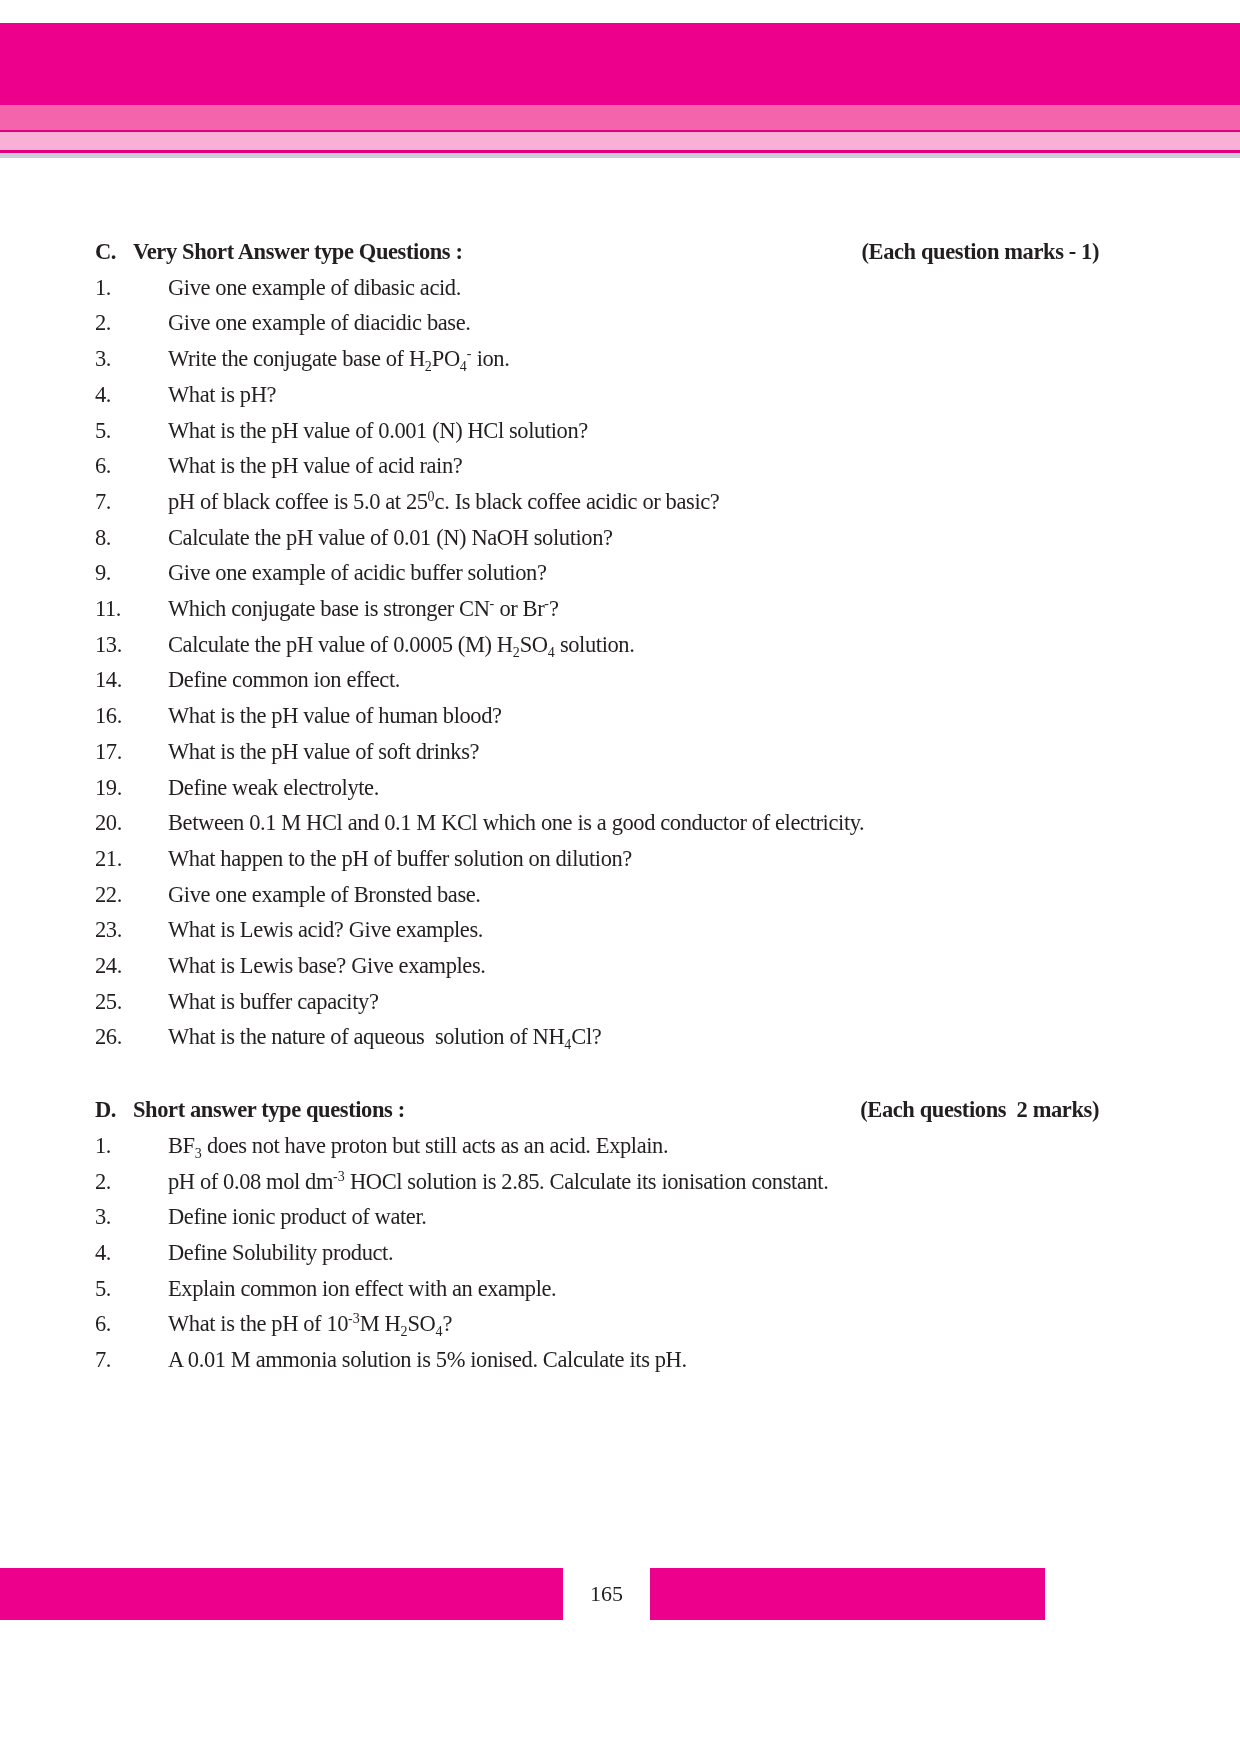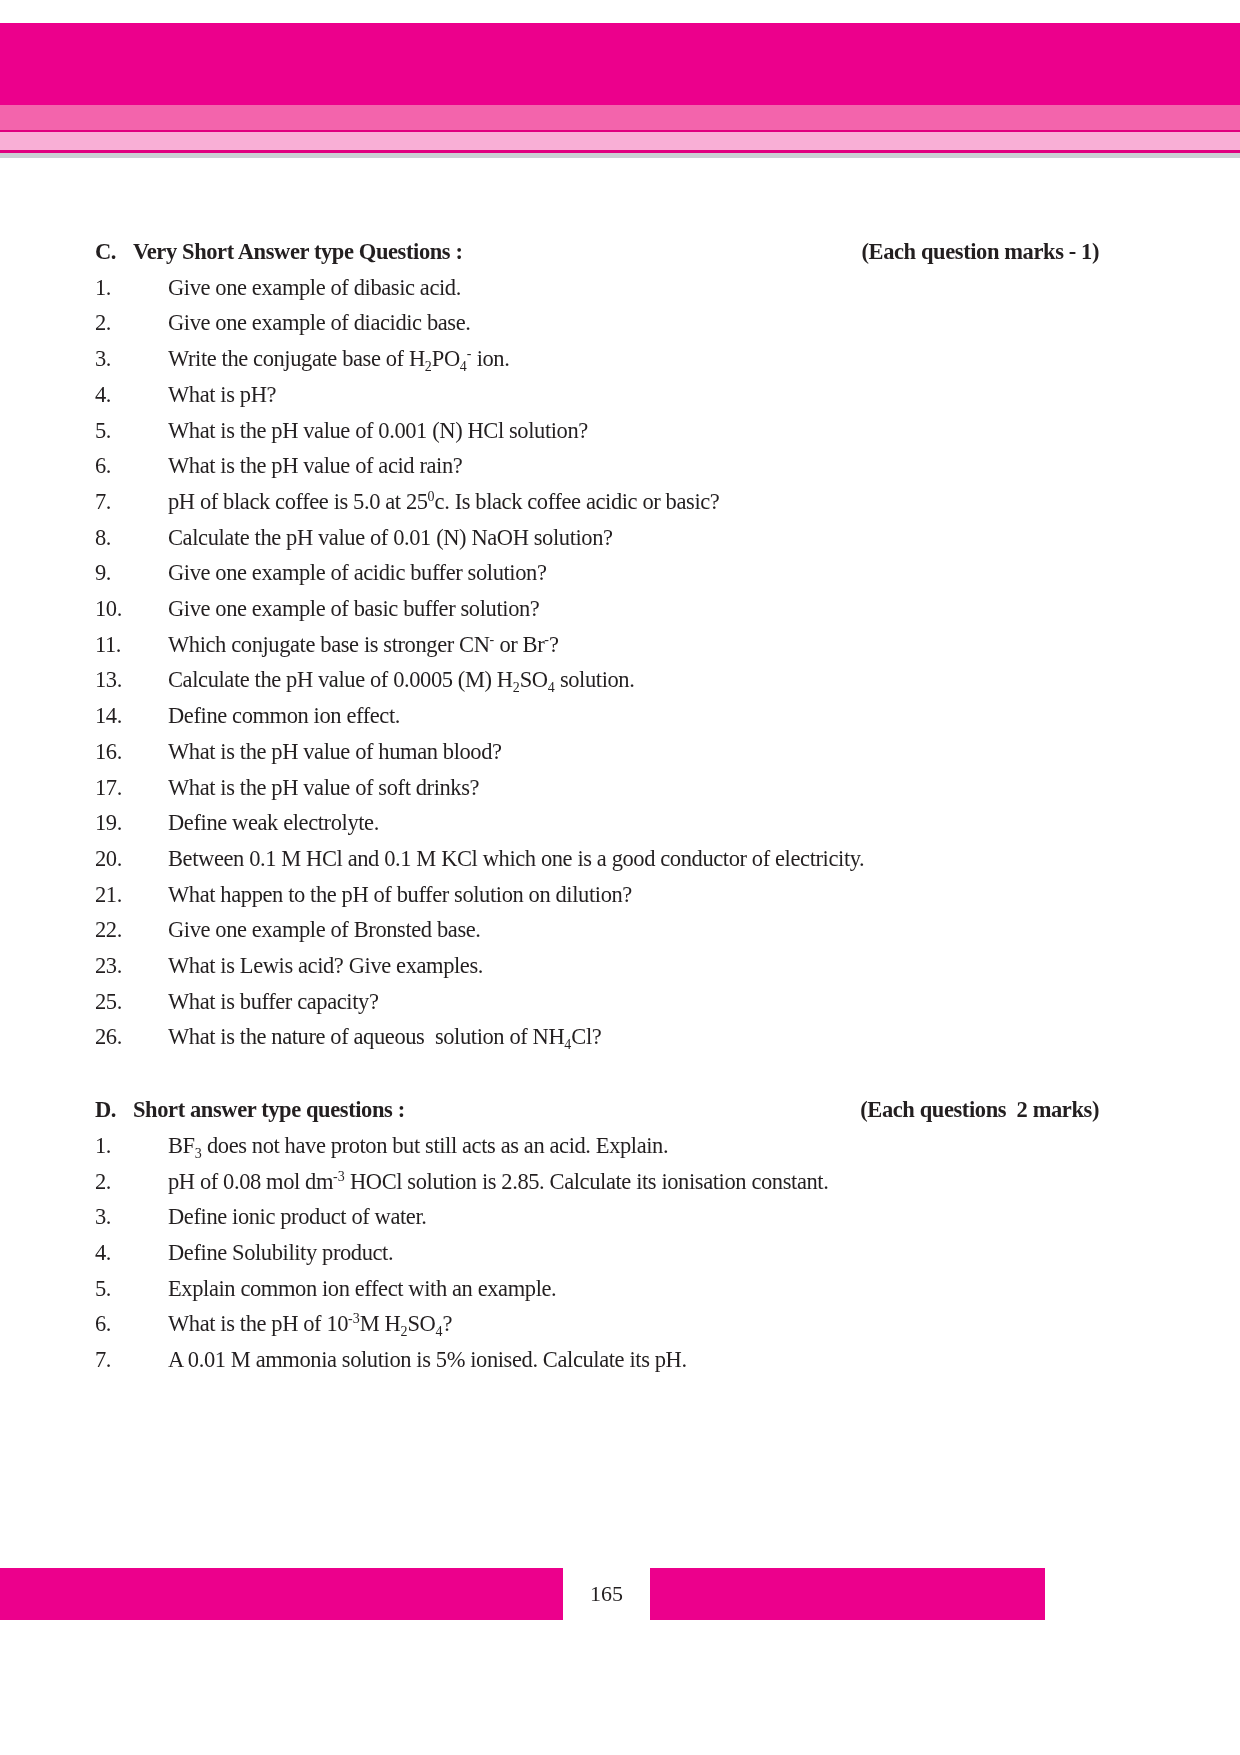--- a/index.html
+++ b/index.html
@@ -154,24 +154,20 @@
         </div>
         <div class="q-row">
           <span class="q-num">8.</span>
           <span class="q-text"><span>Calculate the pH value of 0.01 (N) NaOH solution?</span></span>
         </div>
         <div class="q-row">
           <span class="q-num">9.</span>
           <span class="q-text"><span>Give one example of acidic buffer solution?</span></span>
         </div>
         <div class="q-row">
-          <span class="q-num">10.</span>
-          <span class="q-text"><span>Give one example of basic buffer solution?</span></span>
-        </div>
-        <div class="q-row">
           <span class="q-num">11.</span>
           <span class="q-text"><span>Which conjugate base is stronger CN</span><sup>-</sup><span> or Br</span><sup>-</sup><span>?</span></span>
         </div>
         <div class="q-row">
           <span class="q-num">13.</span>
           <span class="q-text"><span>Calculate the pH value of 0.0005 (M) H</span><sub>2</sub><span>SO</span><sub>4</sub><span> solution.</span></span>
         </div>
         <div class="q-row">
           <span class="q-num">14.</span>
           <span class="q-text"><span>Define common ion effect.</span></span>
@@ -196,20 +192,24 @@
           <span class="q-num">21.</span>
           <span class="q-text"><span>What happen to the pH of buffer solution on dilution?</span></span>
         </div>
         <div class="q-row">
           <span class="q-num">22.</span>
           <span class="q-text"><span>Give one example of Bronsted base.</span></span>
         </div>
         <div class="q-row">
           <span class="q-num">23.</span>
           <span class="q-text"><span>What is Lewis acid? Give examples.</span></span>
+        </div>
+        <div class="q-row">
+          <span class="q-num">24.</span>
+          <span class="q-text"><span>What is Lewis base? Give examples.</span></span>
         </div>
         <div class="q-row">
           <span class="q-num">25.</span>
           <span class="q-text"><span>What is buffer capacity?</span></span>
         </div>
         <div class="q-row">
           <span class="q-num">26.</span>
           <span class="q-text"><span>What is the nature of aqueous  solution of NH</span><sub>4</sub><span>Cl?</span></span>
         </div>
       </div>

